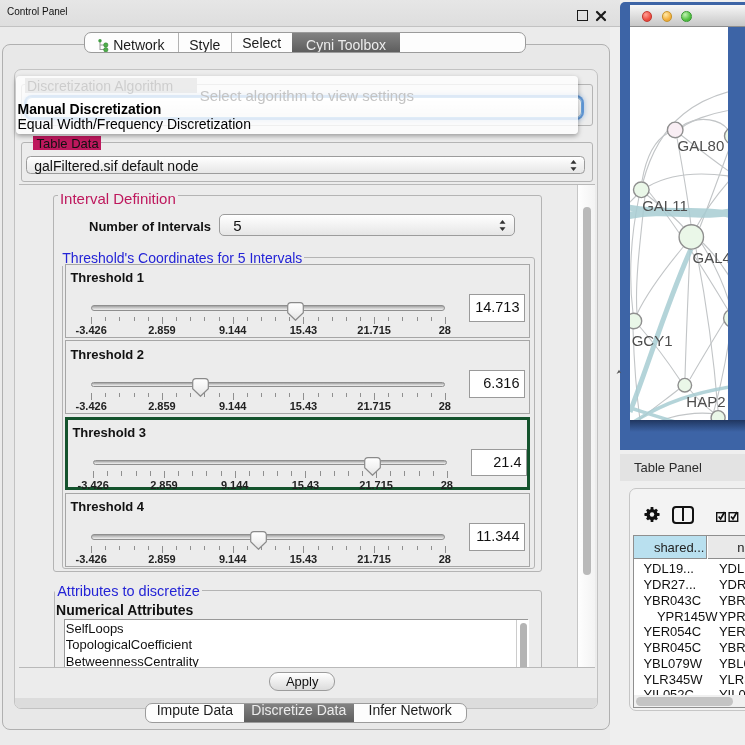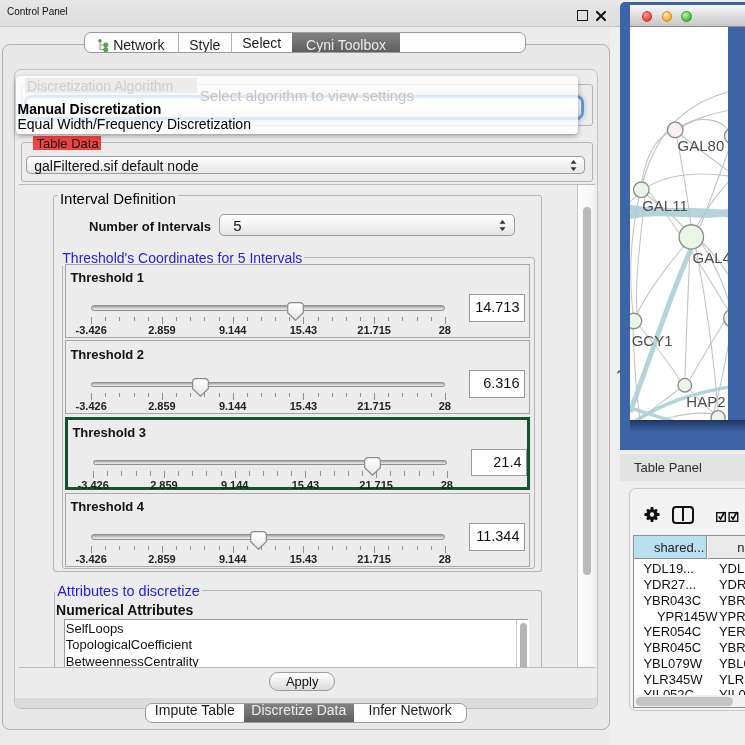--- a/index.html
+++ b/index.html
@@ -186,32 +186,32 @@
   <div style="width:52.6px; display:flex; align-items:center; justify-content:center; border-right:1px solid #b3b3b3; padding-top:5px;">Style</div>
   <div style="width:60.3px; display:flex; align-items:center; justify-content:center; ">Select</div>
   <div style="width:108.3px; display:flex; align-items:center; justify-content:center; background:linear-gradient(#828282,#5e5e5e); color:#ececec; padding-top:5px;">Cyni Toolbox</div>
 </div>
 
 <div class="abs" style="left:21.3px; top:84px; width:572px; height:42.4px; border:1px solid #b4b4b4; border-radius:3px;"></div>
 <div class="abs" style="left:25px; top:77.5px; width:172px; height:15px; background:#a3a3a3; font-size:14px; color:#111; padding-left:2px;">Discretization Algorithm</div>
 <div class="abs" style="left:26.3px; top:97px; width:556px; height:21px; background:linear-gradient(#ffffff,#e9e9e9); border:1px solid #6ba3d8; border-radius:6px; box-shadow:0 0 0 2px rgba(84,142,208,0.9), 0 0 4px 3px rgba(110,160,215,0.45);"></div>
 
 <div class="abs" style="left:21.3px; top:142px; width:572px; height:39.5px; border:1px solid #b4b4b4; border-radius:3px;"></div>
-<div class="abs" style="left:33px; top:135.5px; width:68px; height:14px; background:#ef4444; font-size:13px; color:#111; padding-left:3.5px;">Table Data</div>
+<div class="abs" style="left:33px; top:135.5px; width:68px; height:14px; background:#be185d; font-size:13px; color:#111; padding-left:3.5px;">Table Data</div>
 <div class="abs" style="left:26.3px; top:155.5px; width:559.2px; height:18.5px; background:linear-gradient(#ffffff,#e6e6e6); border:1px solid #9c9c9c; border-radius:4.5px; font-size:14px; color:#111;">
   <div class="abs" style="left:7px; top:1.5px;">galFiltered.sif default node</div>
   <svg class="abs" style="right:7px; top:3.5px;" width="7" height="11" viewBox="0 0 7 11">
     <path d="M3.5,0 L6.5,3.7 H0.5 Z" fill="#333"></path>
     <path d="M3.5,11 L6.5,7.3 H0.5 Z" fill="#333"></path>
   </svg>
 </div>
 
 <div class="abs" id="viewport" style="left:19px; top:185px; width:557.6px; height:481.5px; overflow:hidden; background:#ececec;">
     <div class="abs" style="left:34.4px; top:10px; width:489.1px; height:377px; border:1px solid #b4b4b4; border-radius:3px;"></div>
-    <div class="abs" style="left:38.9px; top:4.599999999999994px; background:#ececec; padding:0 2px; font-size:15px; color:#000000;">Interval Definition</div>
+    <div class="abs" style="left:38.9px; top:4.599999999999994px; background:#ececec; padding:0 2px; font-size:15px; color:#be185d;">Interval Definition</div>
     <div class="abs" style="left:70px; top:34px; font-size:13px; font-weight:bold; color:#111;">Number of Intervals</div>
     <div class="abs" style="left:200.2px; top:28.69999999999999px; width:295.7px; height:22.8px; background:linear-gradient(#ffffff,#e6e6e6); border:1px solid #9c9c9c; border-radius:5px; font-size:14px; color:#111;">
       <div class="abs" style="left:13px; top:2.5px; font-size:15px;">5</div>
       <svg class="abs" style="right:8px; top:5.5px;" width="7" height="11" viewBox="0 0 7 11">
         <path d="M3.5,0 L6.5,3.7 H0.5 Z" fill="#333"></path>
         <path d="M3.5,11 L6.5,7.3 H0.5 Z" fill="#333"></path>
       </svg>
     </div>
     <div class="abs" style="left:42.6px; top:71.5px; width:473.4px; height:312px; border:1px solid #b4b4b4; border-radius:3px;"></div>
     <div class="abs" style="left:41.3px; top:65.19999999999999px; background:#ececec; padding:0 2px; font-size:14px; color:#2424d6;">Threshold's Coordinates for 5 Intervals</div>
@@ -417,21 +417,21 @@
 
 <div class="abs" style="left:19px; top:184px; width:576.1px; height:1px; background:#b9b9b9;"></div>
 <div class="abs" style="left:19px; top:666.5px; width:576.1px; height:1px; background:#b9b9b9;"></div>
 
 <div class="abs" style="left:576.6px; top:185px; width:18.3px; height:481.5px; background:linear-gradient(to right,#fefefe,#f3f3f3); border-left:1px solid #c6c6c6;"></div>
 <div class="abs" style="left:583px; top:207px; width:8px; height:368px; background:#b9b9b9; border-radius:4.5px;"></div>
 
 <div class="abs" style="left:269px; top:672px; width:66.3px; height:19.3px; background:linear-gradient(#ffffff,#dcdcdc); border:1px solid #9c9c9c; border-radius:9px; text-align:center; font-size:13px; color:#111; line-height:17.5px;">Apply</div>
 
 <div class="abs" style="left:144.8px; top:702.5px; width:322.7px; height:20px; border:1px solid #9b9b9b; border-radius:7px; background:#fdfdfd; display:flex; font-size:14px; color:#1c1c1c; overflow:hidden;">
-  <div style="width:98px; display:flex; align-items:center; justify-content:center; padding-bottom:5px;">Impute Table</div>
+  <div style="width:98px; display:flex; align-items:center; justify-content:center; padding-bottom:5px;">Impute Data</div>
   <div style="width:110px; display:flex; align-items:center; justify-content:center; background:linear-gradient(#828282,#5e5e5e); color:#ececec; padding-bottom:5px;">Discretize Data</div>
   <div style="flex:1; display:flex; align-items:center; justify-content:center; padding-bottom:5px;">Infer Network</div>
 </div>
 
 <div class="abs" style="left:16px; top:76px; width:561.6px; height:58px; background:rgba(255,255,255,0.79); border-radius:4px; box-shadow:0 2px 5px rgba(0,0,0,0.35);"></div>
 <div class="abs" style="left:16px; top:86.5px; width:561.6px; text-align:center; padding-left:20px; font-size:15px; color:#c4c4c4;">Select algorithm to view settings</div>
 <div class="abs" style="left:17.5px; top:101px; width:300px; font-size:14px; font-weight:bold; color:#000;">Manual Discretization</div>
 <div class="abs" style="left:17.5px; top:116px; width:300px; font-size:14px; color:#000;">Equal Width/Frequency Discretization</div>
 
 </body></html>

